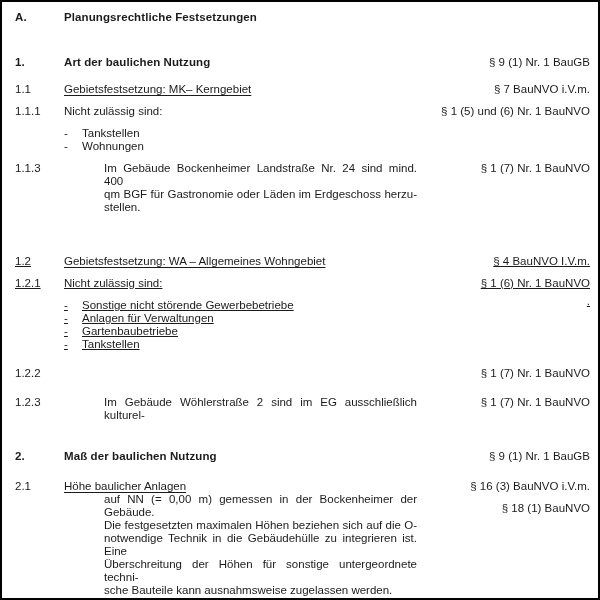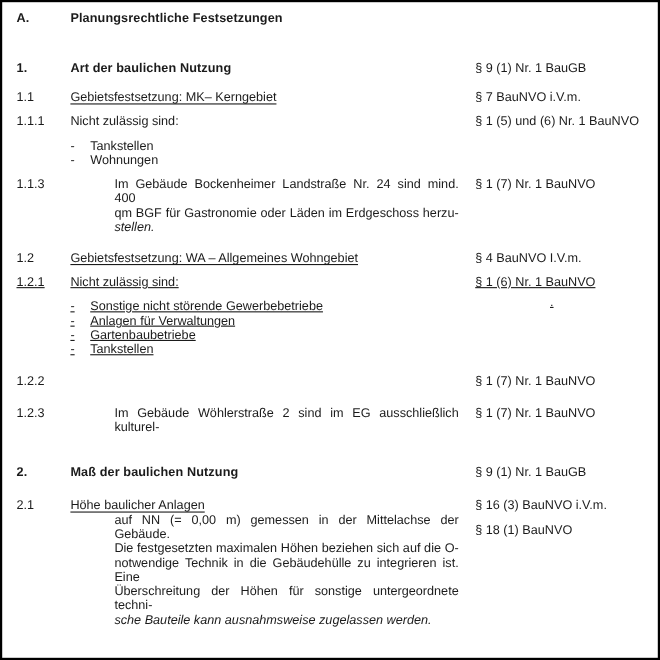--- a/index.html
+++ b/index.html
@@ -19,27 +19,27 @@
     color: #1b1b1b;
     font-size: 11.5px;
     line-height: 13px;
   }
   .row {
     display: grid;
     grid-template-columns: 49px 353px 1fr;
     column-gap: 0;
     align-items: start;
   }
-  .refs { padding-left: 15px; }
+  .refs { padding-left: 15px; text-align: right; }
   
   .row:nth-child(2)  { margin-top: 32px; }
   .row:nth-child(3)  { margin-top: 14px; }
   .row:nth-child(4)  { margin-top: 9px;  }
   .row:nth-child(5)  { margin-top: 9px;  }
-  .row:nth-child(6)  { margin-top: 15px; }
+  .row:nth-child(6)  { margin-top: 41px; text-decoration: underline; }
   .row:nth-child(7)  { margin-top: 9px; text-decoration: underline;  }
   .row:nth-child(8)  { margin-top: 16px; }
   .row:nth-child(9)  { margin-top: 16px; }
   .row:nth-child(10) { margin-top: 28px; }
   .row:nth-child(11) { margin-top: 17px; }
 
   .num { white-space: nowrap; }
   .kind-heading .num,
   .kind-heading .title { font-weight: bold; letter-spacing: 0.1px; }
   .kind-subheading .title,
@@ -54,21 +54,20 @@
   .bullet .dash { width: 18px; flex: 0 0 18px; }
 
   .para { margin-top: 0; }
   .line {
     text-align: justify;
     text-align-last: justify;
     margin-left: 40px;
   }
   .line.last {
     text-align-last: left;
-    font-style: italic;
   }
 
   .ref-line { white-space: nowrap; }
   .ref-line.gap-before { margin-top: 9px; }
   .ref-line.ref-dot {
     padding-left: 68px;
     margin-top: 6px;
     line-height: 10px;
   }
 </style>
@@ -199,21 +198,21 @@
         </div>
         <div class="refs">
           <div class="ref-line">§ 9 (1) Nr. 1 BauGB</div>
         </div>
       </div>
       <div class="row kind-subheading-with-body">
         <div class="num">2.1</div>
         <div class="content">
           <div class="title-wrap"><span class="title">Höhe baulicher Anlagen</span></div>
           <div class="para">
-            <div class="line">auf NN (= 0,00 m) gemessen in der Mittelachse der Gebäude.</div>
+            <div class="line">auf NN (= 0,00 m) gemessen in der Bockenheimer der Gebäude.</div>
             <div class="line">Die festgesetzten maximalen Höhen beziehen sich auf die O-</div>
             <div class="line">notwendige Technik in die Gebäudehülle zu integrieren ist. Eine</div>
             <div class="line">Überschreitung der Höhen für sonstige untergeordnete techni-</div>
             <div class="line last">sche Bauteile kann ausnahmsweise zugelassen werden.</div>
           </div>
         </div>
         <div class="refs">
           <div class="ref-line">§ 16 (3) BauNVO i.V.m.</div>
           <div class="ref-line gap-before">§ 18 (1) BauNVO</div>
         </div>

